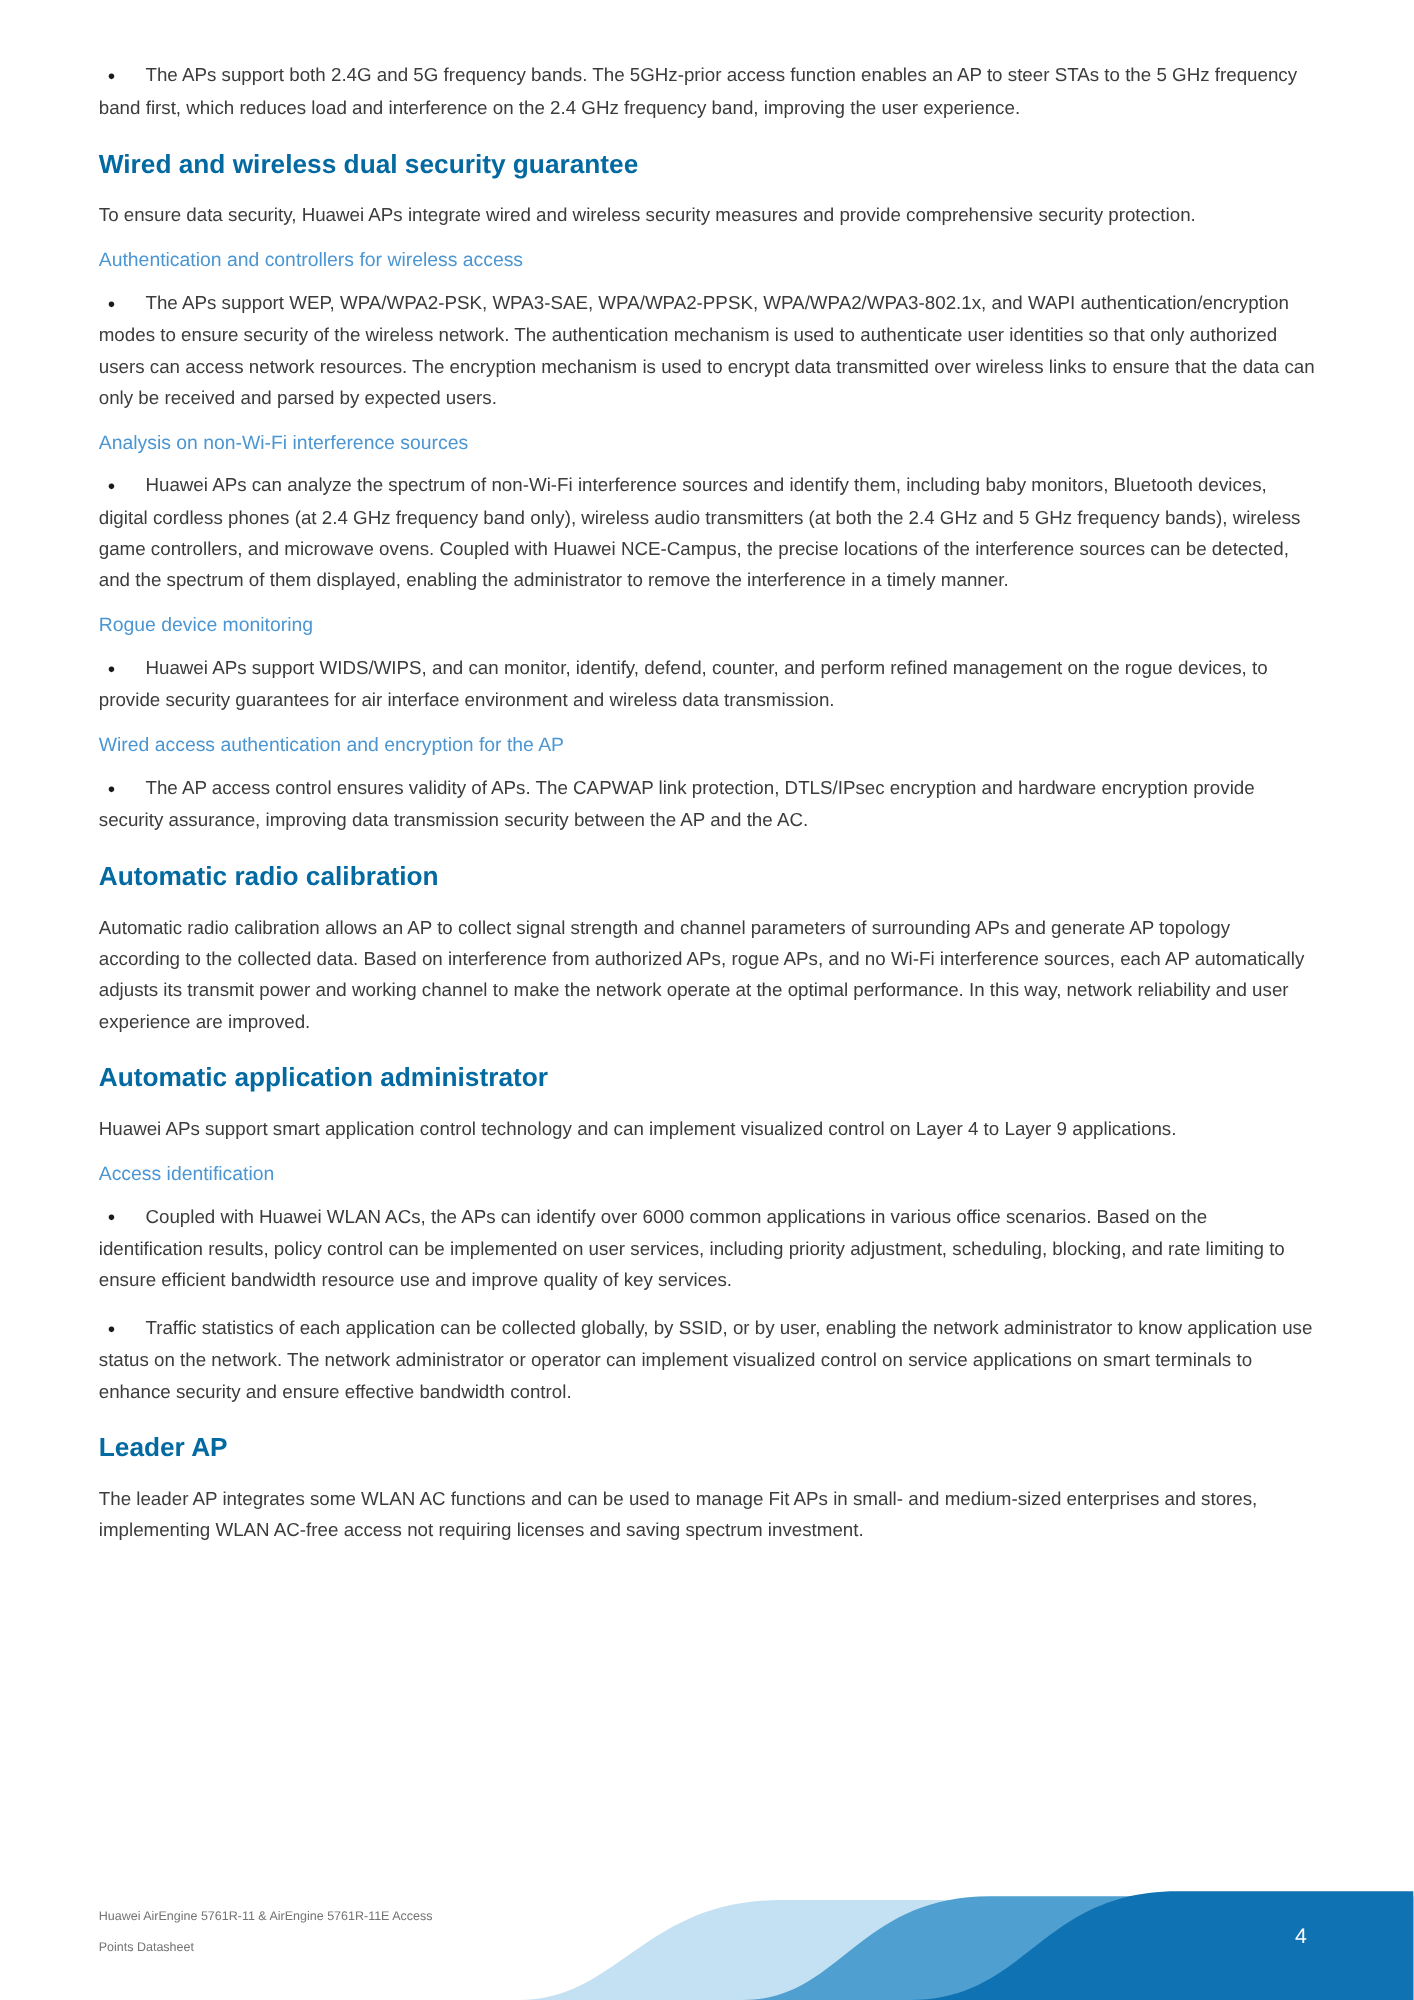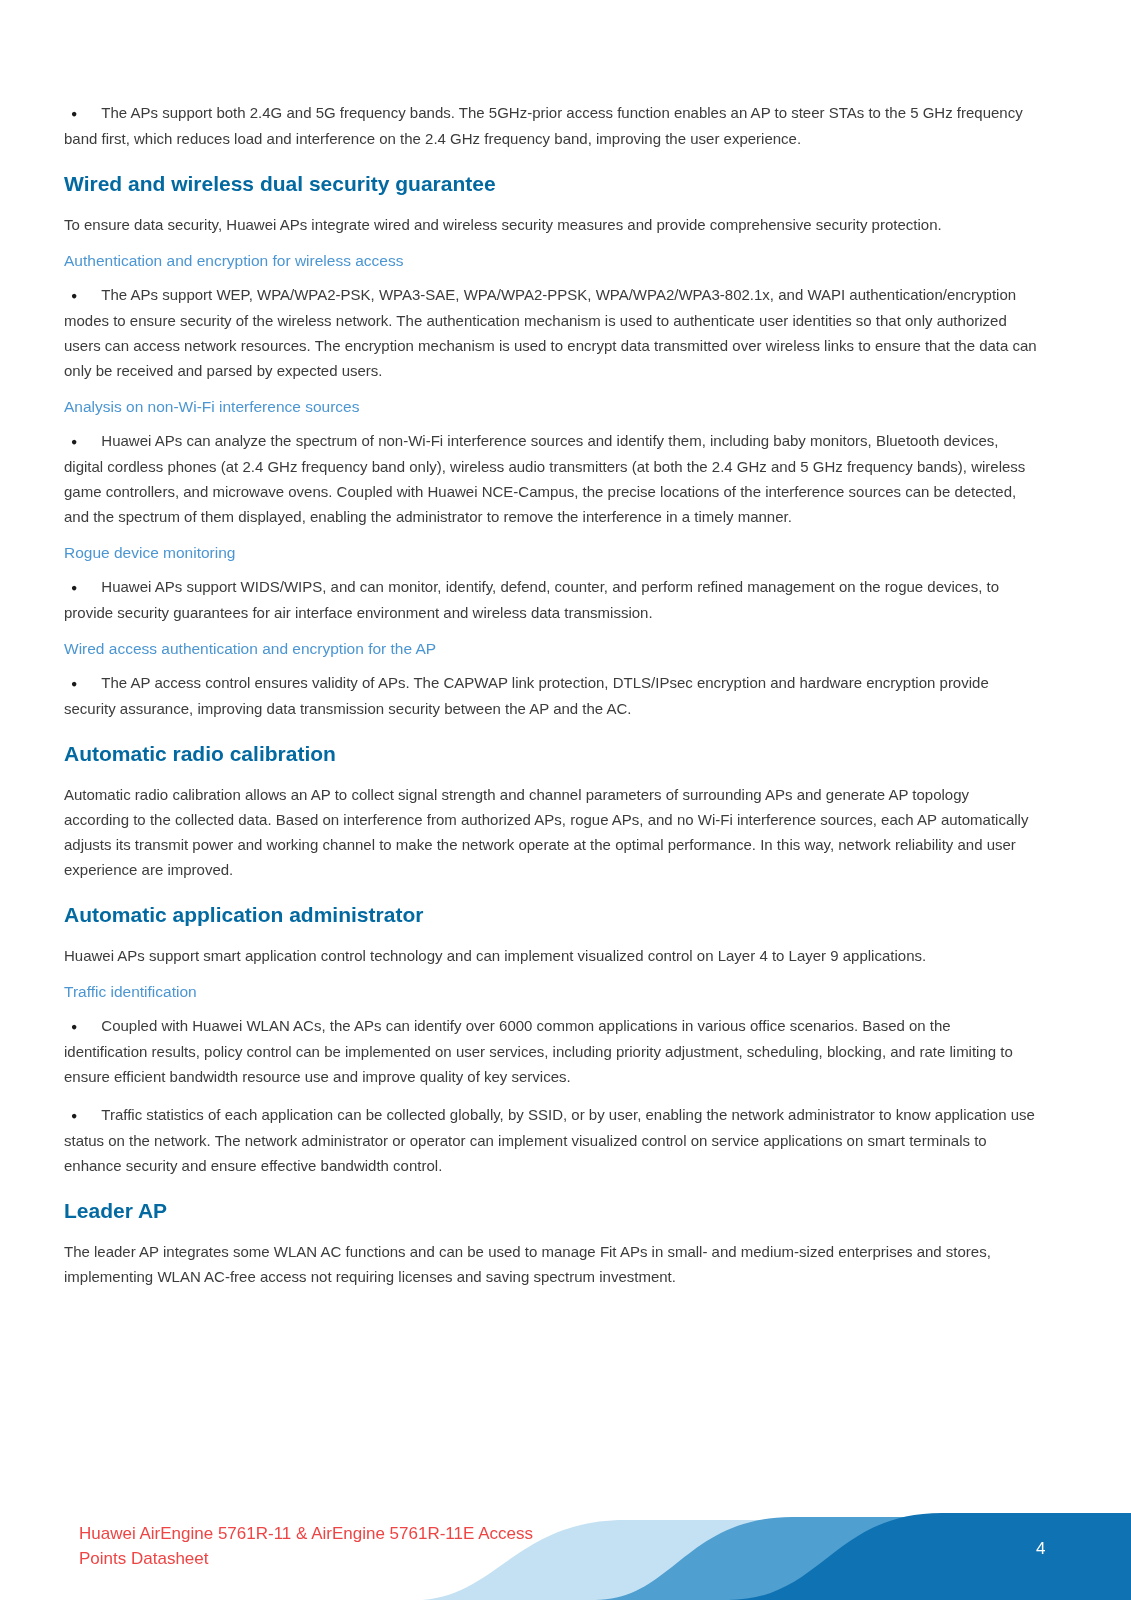--- a/index.html
+++ b/index.html
@@ -12,23 +12,23 @@
     width: 1131px;
     height: 1600px;
     background: #ffffff;
     overflow: hidden;
     font-family: "Liberation Sans", sans-serif;
     color: #3c3c3c;
   }
   .content {
     position: absolute;
     top: 0;
-    left: 64px;
+    left: 79px;
     width: 974px;
-    padding-top: 100px;
+    padding-top: 48px;
   }
   .para, .bullet {
     font-size: 15px;
     line-height: 25px;
     margin: 0 0 13px 0;
     color: #3c3c3c;
   }
   .bullet .dot {
     font-size: 10.5px;
     margin: 0 24px 0 7px;
@@ -59,23 +59,23 @@
   .footer svg {
     position: absolute;
     left: 0;
     top: 0;
     display: block;
   }
   .footer-title {
     position: absolute;
     left: 79px;
     top: 46px;
-    font-size: 17px;
+    font-size: 10px;
     line-height: 25px;
-    color: #ef4444;
+    color: #737373;
   }
   .page-number {
     position: absolute;
     left: 1036px;
     top: 64px;
     font-size: 17px;
     color: #ffffff;
   }
 </style>
 </head>
@@ -83,21 +83,21 @@
 
 <div class="page">
   <div class="content">
 
     <p class="bullet"><span class="dot">●</span><span>The APs support both 2.4G and 5G frequency bands. The 5GHz-prior access function enables an AP to steer STAs to the 5 GHz frequency band first, which reduces load and interference on the 2.4 GHz frequency band, improving the user experience.</span></p>
 
     <h2 class="h2">Wired and wireless dual security guarantee</h2>
 
     <p class="para">To ensure data security, Huawei APs integrate wired and wireless security measures and provide comprehensive security protection.</p>
 
-    <h3 class="h3">Authentication and encryption for wireless access</h3>
+    <h3 class="h3">Authentication and controllers for wireless access</h3>
 
     <p class="bullet"><span class="dot">●</span><span>The APs support WEP, WPA/WPA2-PSK, WPA3-SAE, WPA/WPA2-PPSK, WPA/WPA2/WPA3-802.1x, and WAPI authentication/encryption modes to ensure security of the wireless network. The authentication mechanism is used to authenticate user identities so that only authorized users can access network resources. The encryption mechanism is used to encrypt data transmitted over wireless links to ensure that the data can only be received and parsed by expected users.</span></p>
 
     <h3 class="h3">Analysis on non-Wi-Fi interference sources</h3>
 
     <p class="bullet"><span class="dot">●</span><span>Huawei APs can analyze the spectrum of non-Wi-Fi interference sources and identify them, including baby monitors, Bluetooth devices, digital cordless phones (at 2.4 GHz frequency band only), wireless audio transmitters (at both the 2.4 GHz and 5 GHz frequency bands), wireless game controllers, and microwave ovens. Coupled with Huawei NCE-Campus, the precise locations of the interference sources can be detected, and the spectrum of them displayed, enabling the administrator to remove the interference in a timely manner.</span></p>
 
     <h3 class="h3">Rogue device monitoring</h3>
 
     <p class="bullet"><span class="dot">●</span><span>Huawei APs support WIDS/WIPS, and can monitor, identify, defend, counter, and perform refined management on the rogue devices, to provide security guarantees for air interface environment and wireless data transmission.</span></p>
@@ -107,21 +107,21 @@
     <p class="bullet"><span class="dot">●</span><span>The AP access control ensures validity of APs. The CAPWAP link protection, DTLS/IPsec encryption and hardware encryption provide security assurance, improving data transmission security between the AP and the AC.</span></p>
 
     <h2 class="h2">Automatic radio calibration</h2>
 
     <p class="para">Automatic radio calibration allows an AP to collect signal strength and channel parameters of surrounding APs and generate AP topology according to the collected data. Based on interference from authorized APs, rogue APs, and no Wi-Fi interference sources, each AP automatically adjusts its transmit power and working channel to make the network operate at the optimal performance. In this way, network reliability and user experience are improved.</p>
 
     <h2 class="h2">Automatic application administrator</h2>
 
     <p class="para">Huawei APs support smart application control technology and can implement visualized control on Layer 4 to Layer 9 applications.</p>
 
-    <h3 class="h3">Traffic identification</h3>
+    <h3 class="h3">Access identification</h3>
 
     <p class="bullet"><span class="dot">●</span><span>Coupled with Huawei WLAN ACs, the APs can identify over 6000 common applications in various office scenarios. Based on the identification results, policy control can be implemented on user services, including priority adjustment, scheduling, blocking, and rate limiting to ensure efficient bandwidth resource use and improve quality of key services.</span></p>
 
 
     <p class="bullet"><span class="dot">●</span><span>Traffic statistics of each application can be collected globally, by SSID, or by user, enabling the network administrator to know application use status on the network. The network administrator or operator can implement visualized control on service applications on smart terminals to enhance security and ensure effective bandwidth control.</span></p>
 
     <h2 class="h2">Leader AP</h2>
 
     <p class="para">The leader AP integrates some WLAN AC functions and can be used to manage Fit APs in small- and medium-sized enterprises and stores, implementing WLAN AC-free access not requiring licenses and saving spectrum investment.</p>
 

